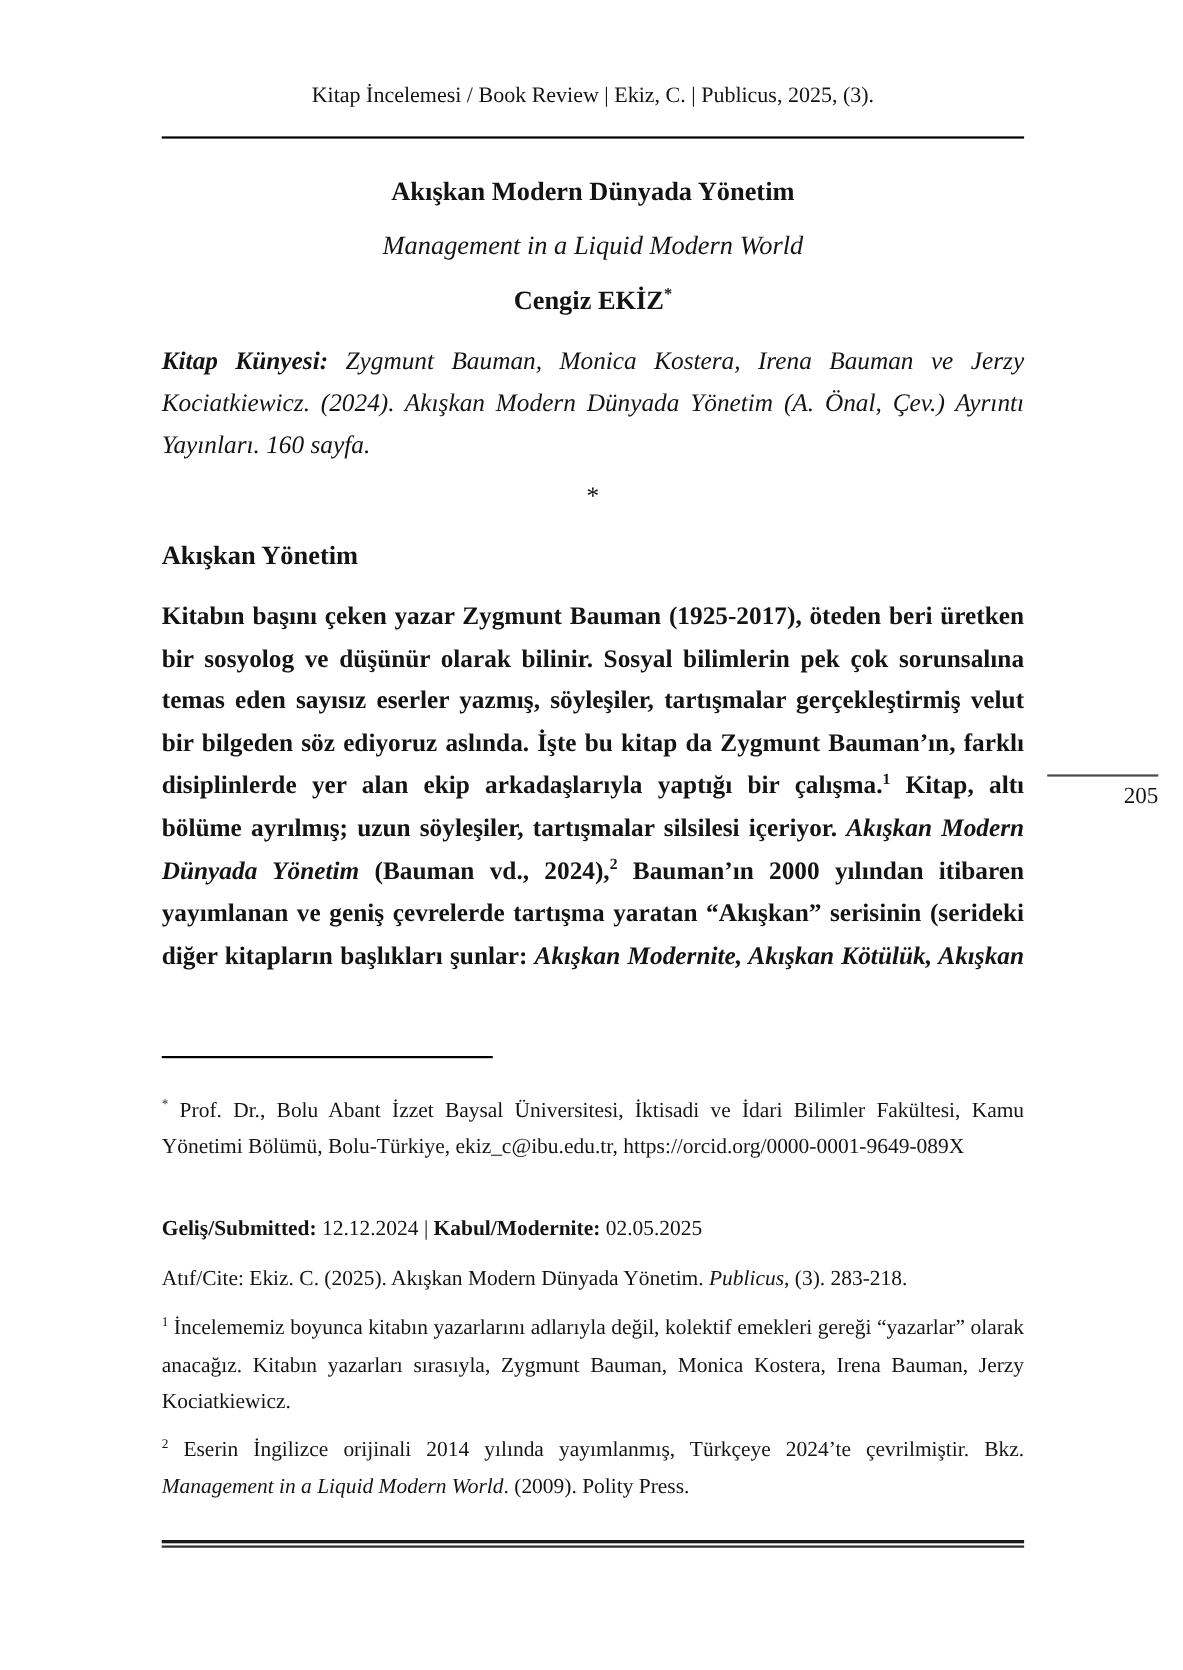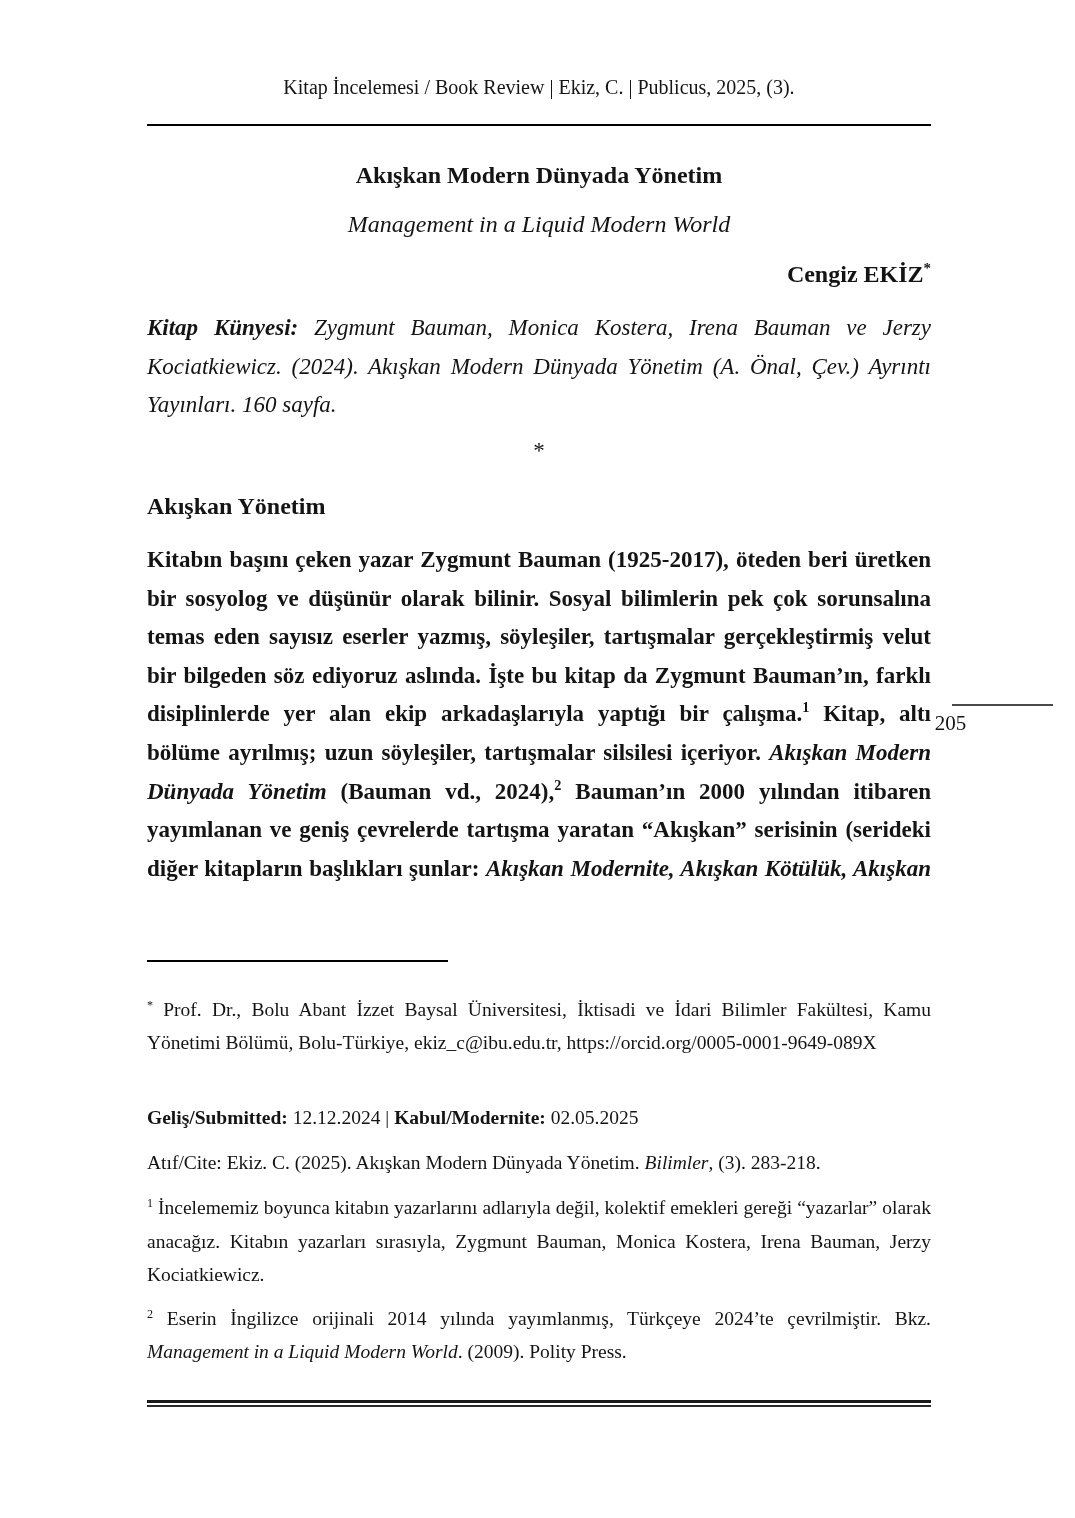--- a/index.html
+++ b/index.html
@@ -7,21 +7,21 @@
     width: 1075px;
     height: 1518px;
     background: #ffffff;
     position: relative;
     overflow: hidden;
     font-family: "Liberation Serif", serif;
     color: #141414;
   }
   .abs { position: absolute; left: 147px; width: 784px; }
   .center { text-align: center; }
-  .right  { text-align: right; }
+  .right  { text-align: center; }
   .just   { text-align: justify; }
   .bold   { font-weight: bold; }
   .italic { font-style: italic; }
   sup { font-size: 0.62em; vertical-align: super; line-height: 0; }
 
   .running-header { top: 73px; font-size: 20px; line-height: 28px; }
   .header-rule    { top: 124px; height: 2px; background: #000; }
 
   .article-title  { top: 160px; font-size: 24px; line-height: 30px; }
   .article-subtitle { top: 209px; font-size: 24px; line-height: 30px; }
@@ -31,21 +31,21 @@
   .divider-star { top: 437px; font-size: 23px; line-height: 28px; }
   .section-heading { top: 490px; font-size: 24px; line-height: 32px; }
 
   .body-par {
     top: 541px; font-size: 23px; line-height: 38.6px;
     height: 390px; overflow: hidden;
     text-align: justify; text-align-last: justify; font-weight: bold;
   }
 
   .pn-rule { position: absolute; left: 952px; top: 704px; width: 101px; height: 2px; background: #4a4a4a; }
-  .pn-num  { position: absolute; left: 900px; top: 710px; width: 101px; text-align: center; font-size: 21px; line-height: 26px; }
+  .pn-num  { position: absolute; left: 952px; top: 710px; width: 101px; text-align: right; font-size: 21px; line-height: 26px; }
 
   .fn-rule { top: 960px; width: 301px; height: 2px; background: #000; }
   .fn { font-size: 19.5px; line-height: 33px; }
   .fn-star { top: 993px; }
   .fn-submitted { top: 1105px; line-height: 26px; }
   .fn-cite { top: 1150px; line-height: 26px; }
   .fn-1 { top: 1191px; line-height: 33.5px; }
   .fn-2 { top: 1302px; }
 
   .bottom-rule { top: 1400px; }
@@ -72,25 +72,25 @@
 
 <div class="abs section-heading bold">Akışkan Yönetim</div>
 
 <div class="abs body-par"><span>Kitabın başını çeken yazar Zygmunt Bauman (1925-2017), öteden beri üretken bir sosyolog ve düşünür olarak bilinir. Sosyal bilimlerin pek çok sorunsalına temas eden sayısız eserler yazmış, söyleşiler, tartışmalar gerçekleştirmiş velut bir bilgeden söz ediyoruz aslında. İşte bu kitap da Zygmunt Bauman’ın, farklı disiplinlerde yer alan ekip arkadaşlarıyla yaptığı bir çalışma.</span><sup>1</sup><span> Kitap, altı bölüme ayrılmış; uzun söyleşiler, tartışmalar silsilesi içeriyor. </span><span style="font-style: italic;">Akışkan Modern Dünyada Yönetim</span><span> (Bauman vd., 2024),</span><sup>2</sup><span> Bauman’ın 2000 yılından itibaren yayımlanan ve geniş çevrelerde tartışma yaratan “Akışkan” serisinin (serideki diğer kitapların başlıkları şunlar: </span><span style="font-style: italic;">Akışkan Modernite, Akışkan Kötülük, Akışkan</span></div>
 
 <div class="pn-rule"></div>
 <div class="pn-num">205</div>
 
 <div class="abs fn-rule"></div>
 
-<div class="abs fn fn-star just"><sup>*</sup><span> Prof. Dr., Bolu Abant İzzet Baysal Üniversitesi, İktisadi ve İdari Bilimler Fakültesi, Kamu Yönetimi Bölümü, Bolu-Türkiye, ekiz_c@ibu.edu.tr, https://orcid.org/0005-0001-9649-089X</span></div>
+<div class="abs fn fn-star just"><sup>*</sup><span> Prof. Dr., Bolu Abant İzzet Baysal Üniversitesi, İktisadi ve İdari Bilimler Fakültesi, Kamu Yönetimi Bölümü, Bolu-Türkiye, ekiz_c@ibu.edu.tr, https://orcid.org/0000-0001-9649-089X</span></div>
 
 <div class="abs fn fn-submitted"><span style="font-weight: bold;">Geliş/Submitted: </span><span>12.12.2024 | </span><span style="font-weight: bold;">Kabul/Modernite: </span><span>02.05.2025</span></div>
 
-<div class="abs fn fn-cite"><span style="font-weight: normal;">Atıf/Cite: </span><span>Ekiz. C. (2025). Akışkan Modern Dünyada Yönetim. </span><span style="font-style: italic;">Bilimler</span><span>, (3). 283-218.</span></div>
+<div class="abs fn fn-cite"><span style="font-weight: normal;">Atıf/Cite: </span><span>Ekiz. C. (2025). Akışkan Modern Dünyada Yönetim. </span><span style="font-style: italic;">Publicus</span><span>, (3). 283-218.</span></div>
 
 <div class="abs fn fn-1 just"><sup>1</sup><span> İncelememiz boyunca kitabın yazarlarını adlarıyla değil, kolektif emekleri gereği “yazarlar” olarak anacağız. Kitabın yazarları sırasıyla, Zygmunt Bauman, Monica Kostera, Irena Bauman, Jerzy Kociatkiewicz.</span></div>
 
 <div class="abs fn fn-2 just"><sup>2</sup><span> Eserin İngilizce orijinali 2014 yılında yayımlanmış, Türkçeye 2024’te çevrilmiştir. Bkz. </span><span style="font-style: italic;">Management in a Liquid Modern World</span><span>. (2009). Polity Press.</span></div>
 
 <div class="abs bottom-rule">
   <div class="bar1"></div>
   <div class="gap"></div>
   <div class="bar2"></div>
 </div>

